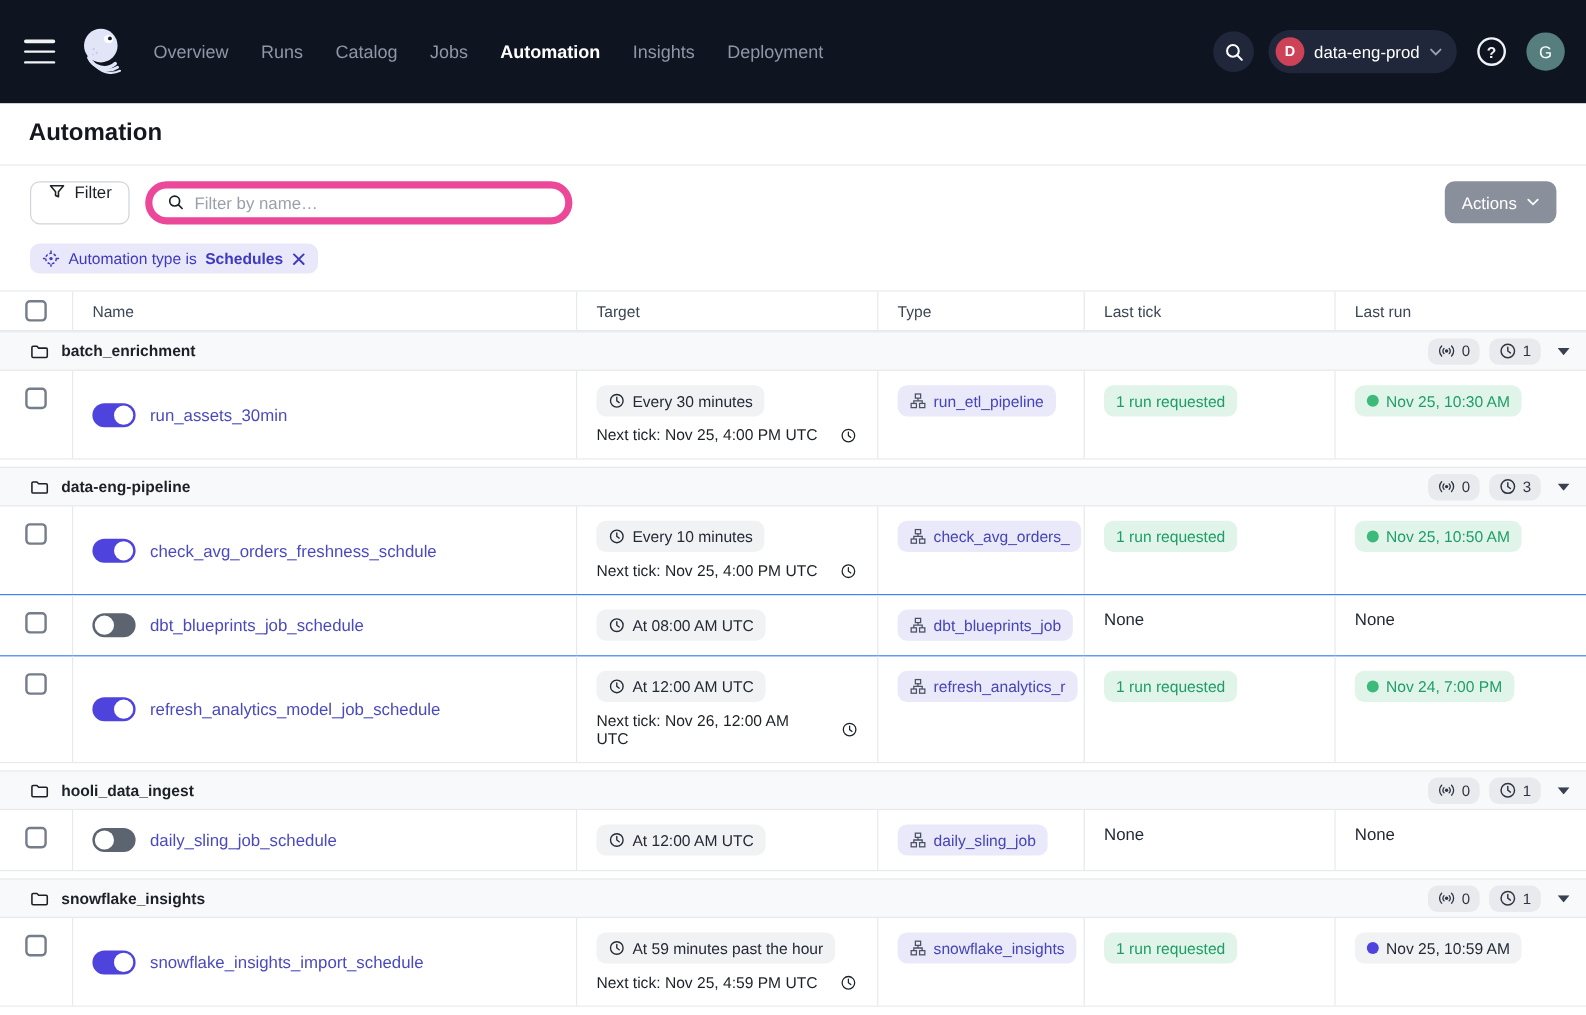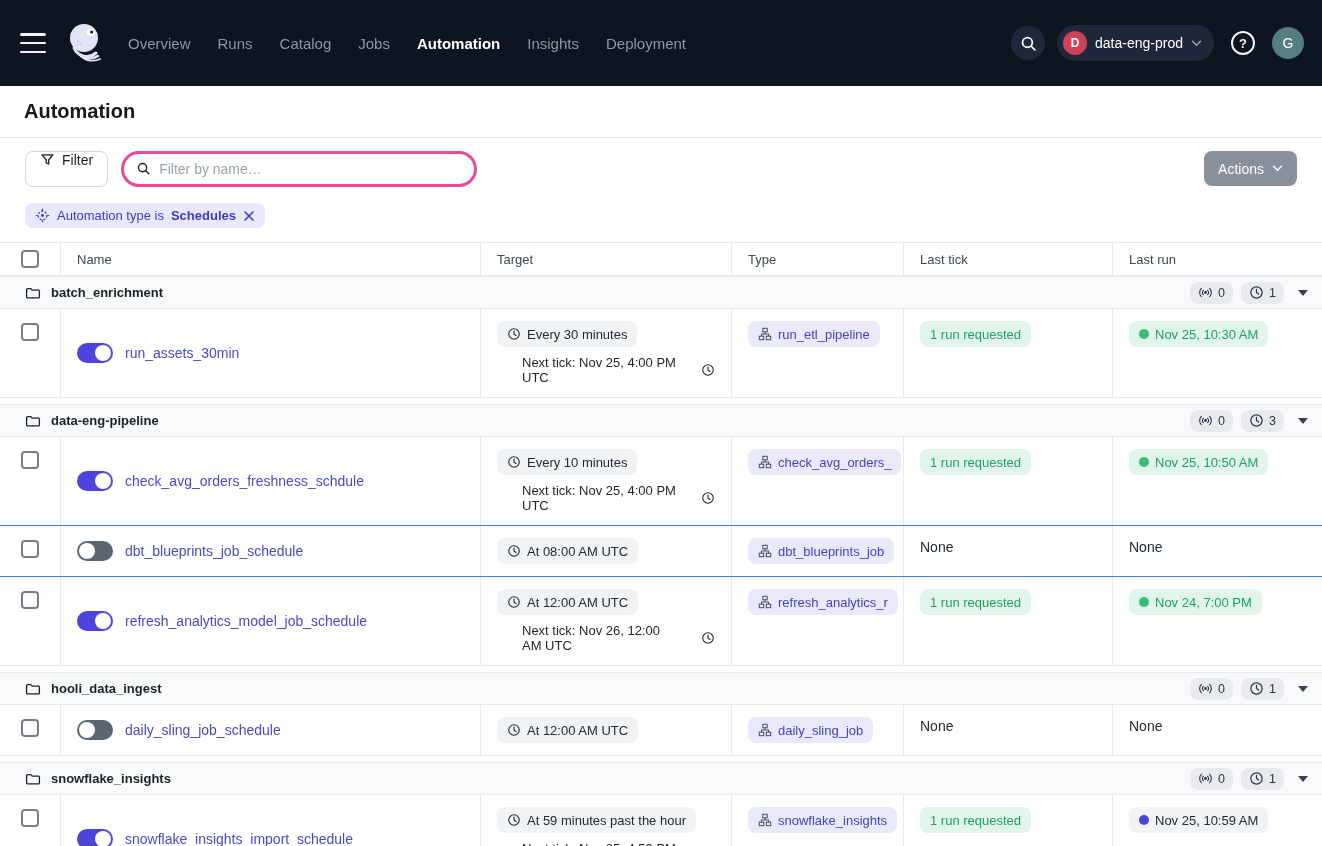--- a/index.html
+++ b/index.html
@@ -22,21 +22,21 @@
   .help-ring { width:24px; height:24px; border:2px solid #F2F3F7; border-radius:50%; color:#F2F3F7; font-size:13px; font-weight:bold; display:flex; align-items:center; justify-content:center; }
   .user-avatar { width:32px; height:32px; border-radius:50%; background:#567E7E; color:#fff; font-size:14px; display:flex; align-items:center; justify-content:center; cursor:pointer; }
 
   
   .page-header { height:52px; display:flex; align-items:center; padding:0 24px; border-bottom:1px solid #E7E9EC; }
   .page-title { font-size:20px; font-weight:600; color:#14171F; }
 
   
   .toolbar { height:61px; display:flex; align-items:center; padding:0 25px; }
   .filter-btn { height:36px; display:flex; align-items:flex-start; gap:7px; padding:0 14px; background:#fff; border:1px solid #D0D4DA; border-radius:8px; font-size:14px; color:#1C2127; cursor:pointer; }
-  .search-box { margin-left:13px; width:356px; height:36px; border:3px solid #ec4899; border-radius:18px; display:flex; align-items:center; padding:0 12px; gap:8px; background:#fff; }
+  .search-box { margin-left:13px; width:356px; height:36px; border:6px solid #ec4899; border-radius:18px; display:flex; align-items:center; padding:0 12px; gap:8px; background:#fff; }
   .search-box input { border:none; outline:none; flex:1; font-size:14px; font-family:"Liberation Sans",sans-serif; color:#1C2127; background:transparent; }
   .search-box input::placeholder { color:#99A0AC; }
   .actions-btn { margin-left:auto; height:35px; background:#8A909B; color:#fff; border:none; border-radius:8px; font-size:14px; padding:0 14px; display:flex; align-items:center; gap:8px; cursor:pointer; font-family:"Liberation Sans",sans-serif; }
 
   
   .tag-row { padding:4px 25px 14px; border-bottom:1px solid #E7E9EC; }
   .filter-tag { display:inline-flex; align-items:center; gap:7px; height:25px; background:#E8E8FA; border-radius:8px; padding:0 10px; font-size:13px; color:#3E39BE; }
   .filter-tag b { font-weight:bold; }
   .tag-close { cursor:pointer; display:flex; align-items:center; }
 
@@ -72,21 +72,21 @@
   .name-link { font-size:14px; color:#4A49BD; text-decoration:none; cursor:pointer; }
 
   .pill { display:inline-flex; align-items:center; gap:6px; height:26px; border-radius:8px; padding:0 10px; font-size:13px; }
   .pill-gray { background:#F1F2F4; color:#232A36; }
   .pill-lavender { background:#E9E9F9; color:#4544B8; }
   .pill-lavender svg { color:#4B5263; }
   .pill-green { background:#E1F4E9; color:#1E9E66; }
   .dot { width:10px; height:10px; border-radius:50%; flex:0 0 auto; }
   .dot-green { background:#3CBA7A; }
   .dot-blue { background:#4F43DD; }
-  .next-tick { display:flex; align-items:center; gap:19px; margin-top:8px; font-size:13px; color:#1C2127;margin-left:25px; }
+  .next-tick { display:flex; align-items:center; gap:19px; margin-top:8px; font-size:13px; color:#1C2127; }
   .none-text { font-size:14px; color:#232A36; padding-top:2px; }
 
   .bottom-space { background:#fff; }
   svg { display:block; }
 </style>
 </head>
 <body>
 
 <div class="topnav">
   <div class="hamburger">

